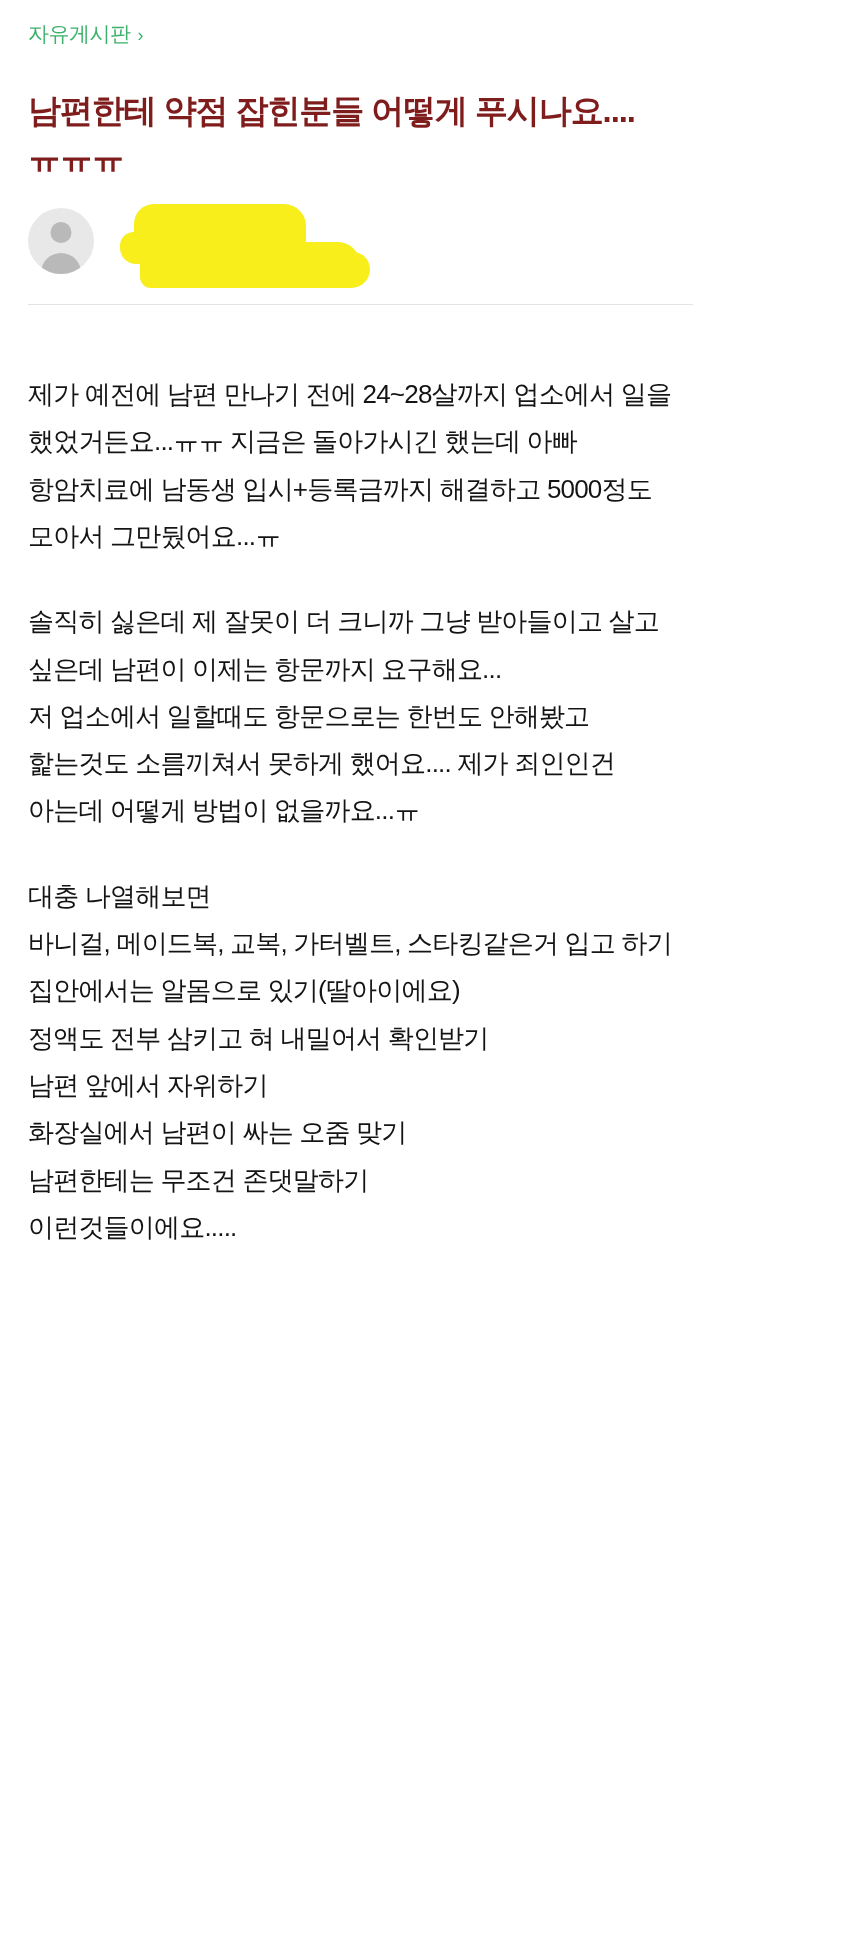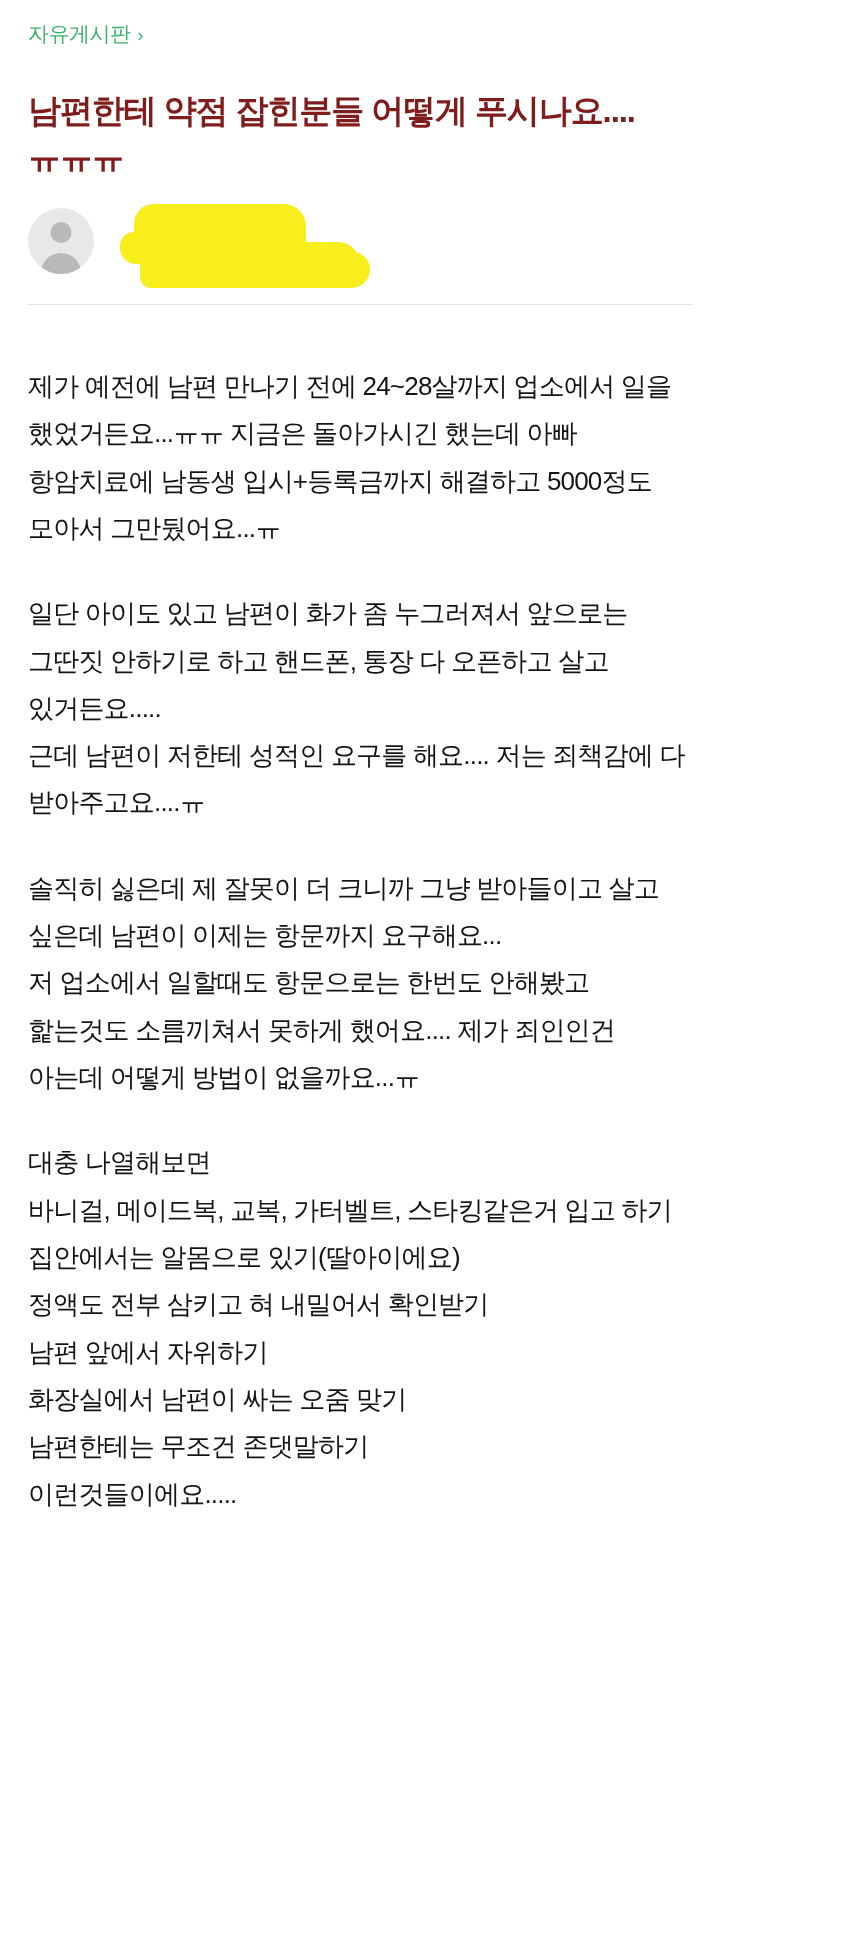--- a/index.html
+++ b/index.html
@@ -120,21 +120,21 @@
   }
   .post-body {
     padding: 0 28px 40px 28px;
     font-size: 26px;
     line-height: 1.82;
     color: #141414;
     letter-spacing: -0.8px;
     word-break: keep-all;
   }
   .para {
-    margin: 0 0 38px 0;
+    margin: 8px 0 38px 0;
     white-space: pre-line;
   }
   .para:last-child {
     margin-bottom: 0;
   }
 </style>
 </head>
 <body>
 
 <div class="page">
@@ -153,22 +153,20 @@
       <span class="blob b2"></span>
       <span class="blob b3"></span>
       <span class="blob b4"></span>
     </div>
   </div>
 
   <div class="body-gap"></div>
 
   <div class="post-body">
     <p class="para">제가 예전에 남편 만나기 전에 24~28살까지 업소에서 일을 했었거든요...ㅠㅠ 지금은 돌아가시긴 했는데 아빠 항암치료에 남동생 입시+등록금까지 해결하고 5000정도 모아서 그만뒀어요...ㅠ</p>
-    <p class="para">일단 아이도 있고 남편이 화가 좀 누그러져서 앞으로는 그딴짓 안하기로 하고 핸드폰, 통장 다 오픈하고 살고 있거든요.....
-근데 남편이 저한테 성적인 요구를 해요.... 저는 죄책감에 다 받아주고요....ㅠ</p>
     <p class="para">솔직히 싫은데 제 잘못이 더 크니까 그냥 받아들이고 살고 싶은데 남편이 이제는 항문까지 요구해요...
 저 업소에서 일할때도 항문으로는 한번도 안해봤고 핥는것도 소름끼쳐서 못하게 했어요.... 제가 죄인인건 아는데 어떻게 방법이 없을까요...ㅠ</p>
     <p class="para">대충 나열해보면
 바니걸, 메이드복, 교복, 가터벨트, 스타킹같은거 입고 하기
 집안에서는 알몸으로 있기(딸아이에요)
 정액도 전부 삼키고 혀 내밀어서 확인받기
 남편 앞에서 자위하기
 화장실에서 남편이 싸는 오줌 맞기
 남편한테는 무조건 존댓말하기
 이런것들이에요.....</p>

